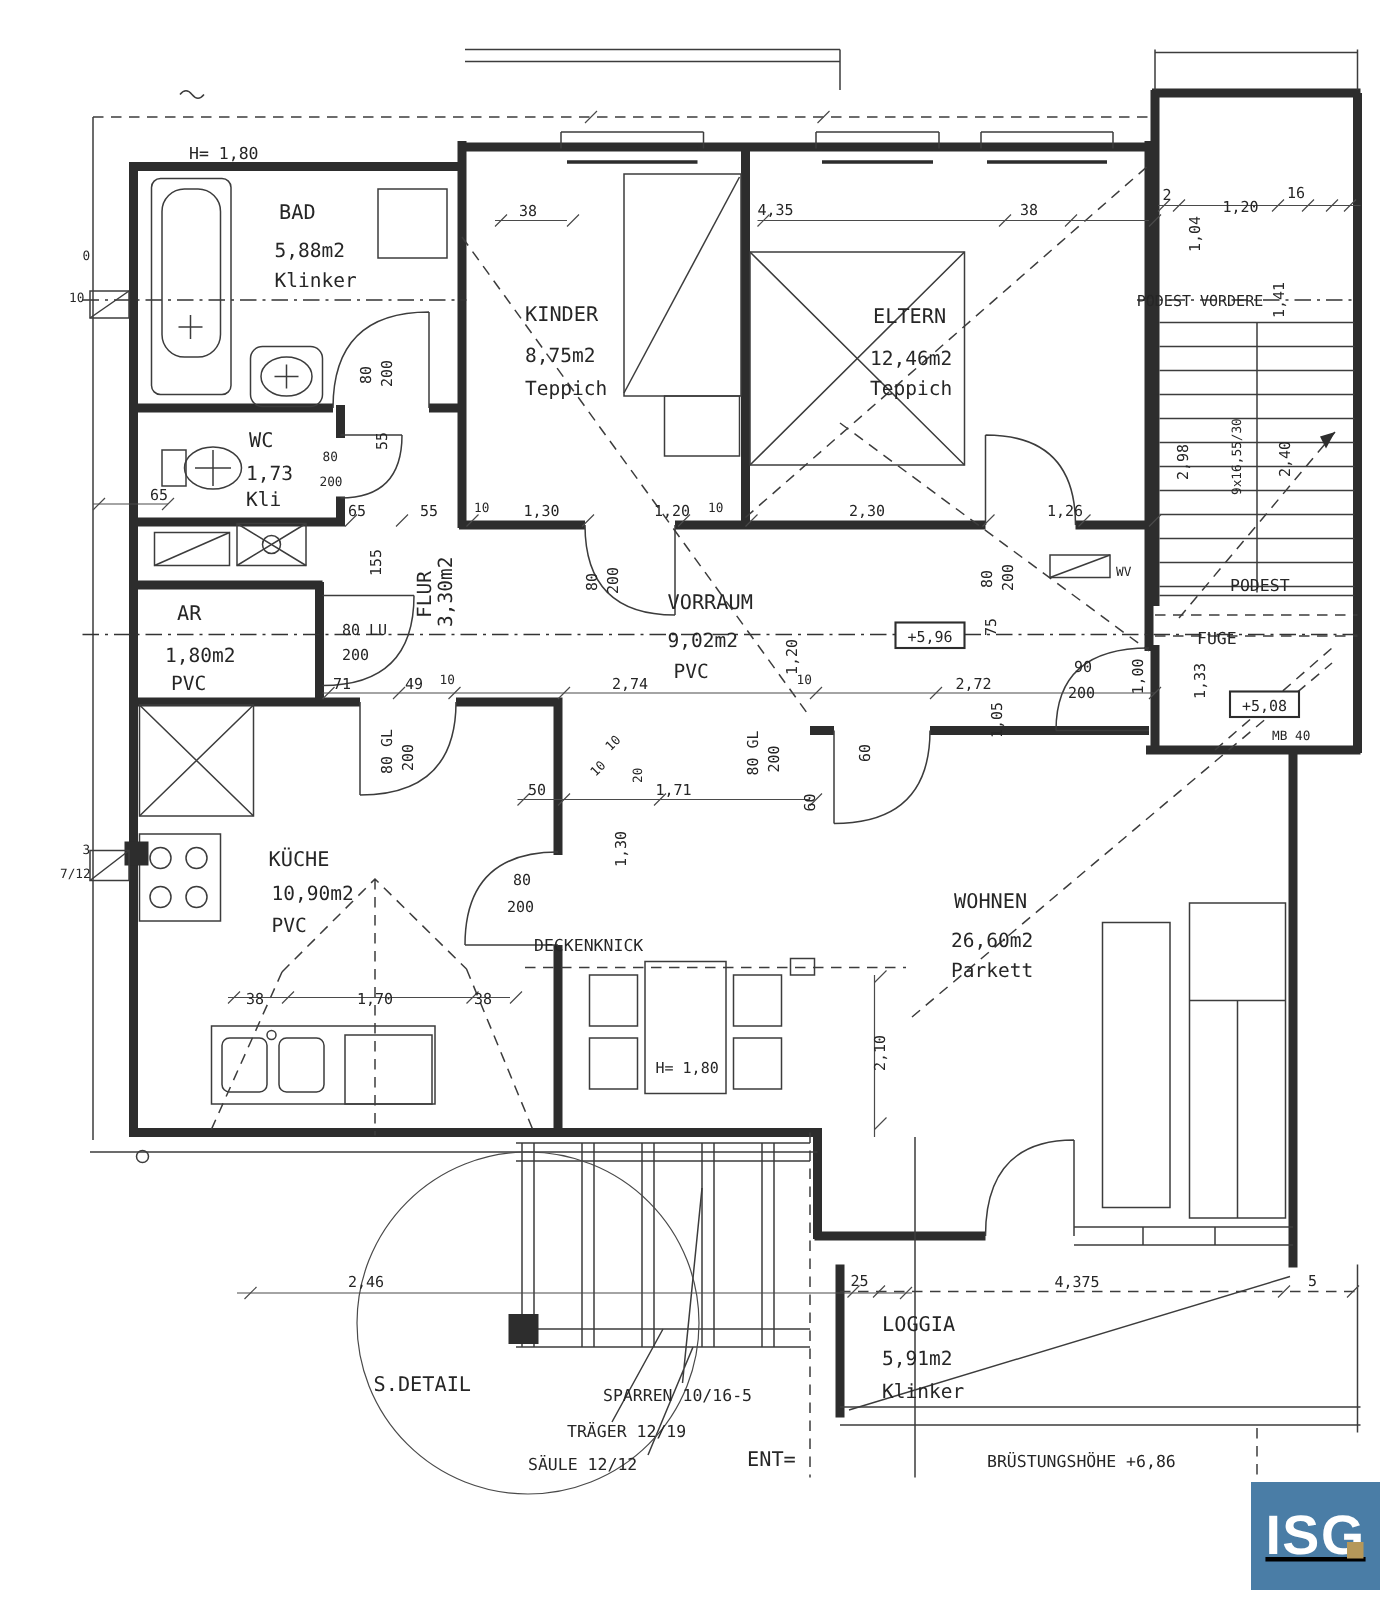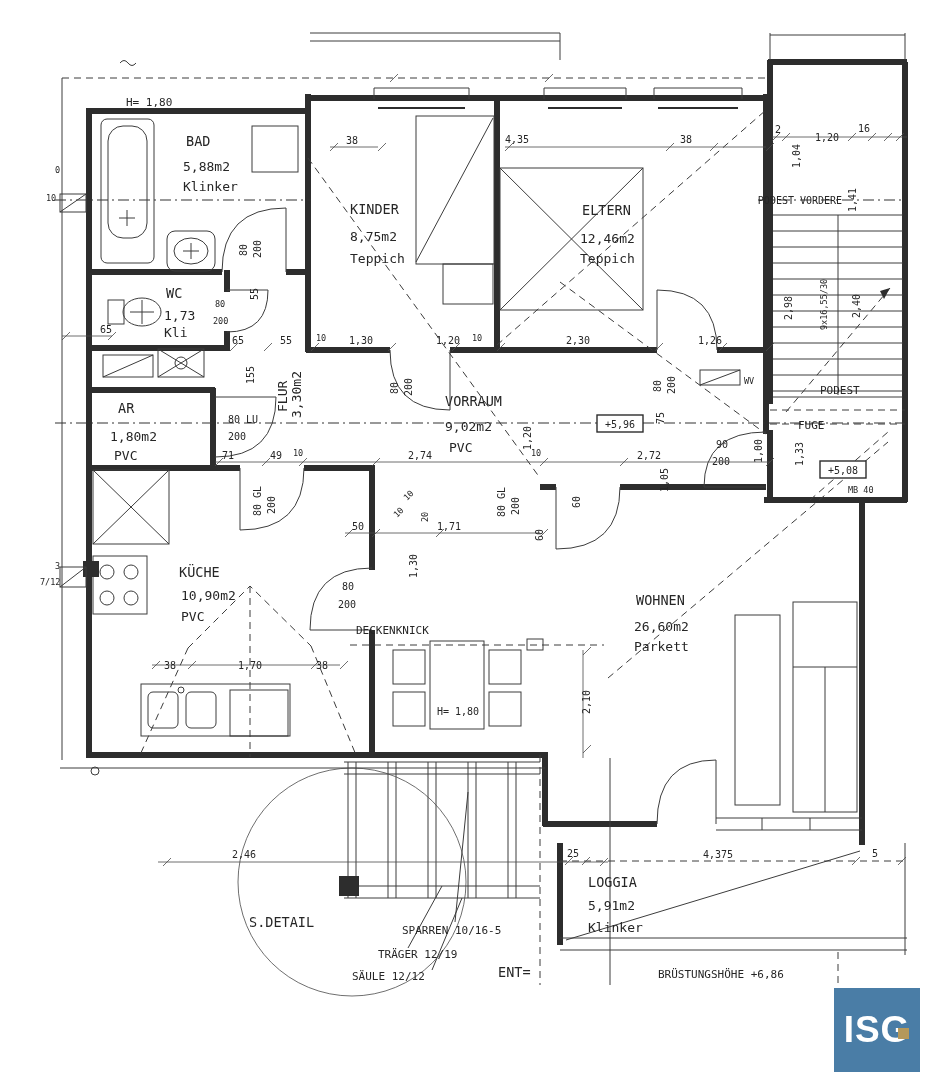--- a/index.html
+++ b/index.html
@@ -13,22 +13,22 @@
   .t2{stroke:#4a4a4a;stroke-width:0.8;fill:none;}
   .dash{stroke:#3c3c3c;stroke-width:1;fill:none;stroke-dasharray:7 5;}
   .dd{stroke:#333;stroke-width:1.1;fill:none;stroke-dasharray:11 4 2 4;}
   .blk{fill:#2d2d2d;stroke:none;}
   .rt{font-size:13.5px;}
   .ra{font-size:13px;}
   .an{font-size:11px;}
   .dm{font-size:10px;}
   .ds{font-size:8.5px;}
   .bx{stroke:#2d2d2d;stroke-width:1.4;fill:#fff;}
-  .logo{position:absolute;left:834px;top:988px;width:86px;height:84px;
-        display:flex;align-items:center;justify-content:center;}
+  .logo{position:absolute;left:834px;top:988px;width:86px;height:72px;
+        display:flex;align-items:center;justify-content:center;text-decoration:underline;}
   .logo span{color:#fff;font-family:"Liberation Sans",sans-serif;font-weight:bold;
         font-size:37px;letter-spacing:1px;}
   .logo-accent{position:absolute;width:11px;height:11px;right:11px;top:40px;}
 </style>
 </head>
 <body>
 
 <div id="page">
 <svg width="929" height="1080" viewBox="0 0 929 1080">
 

